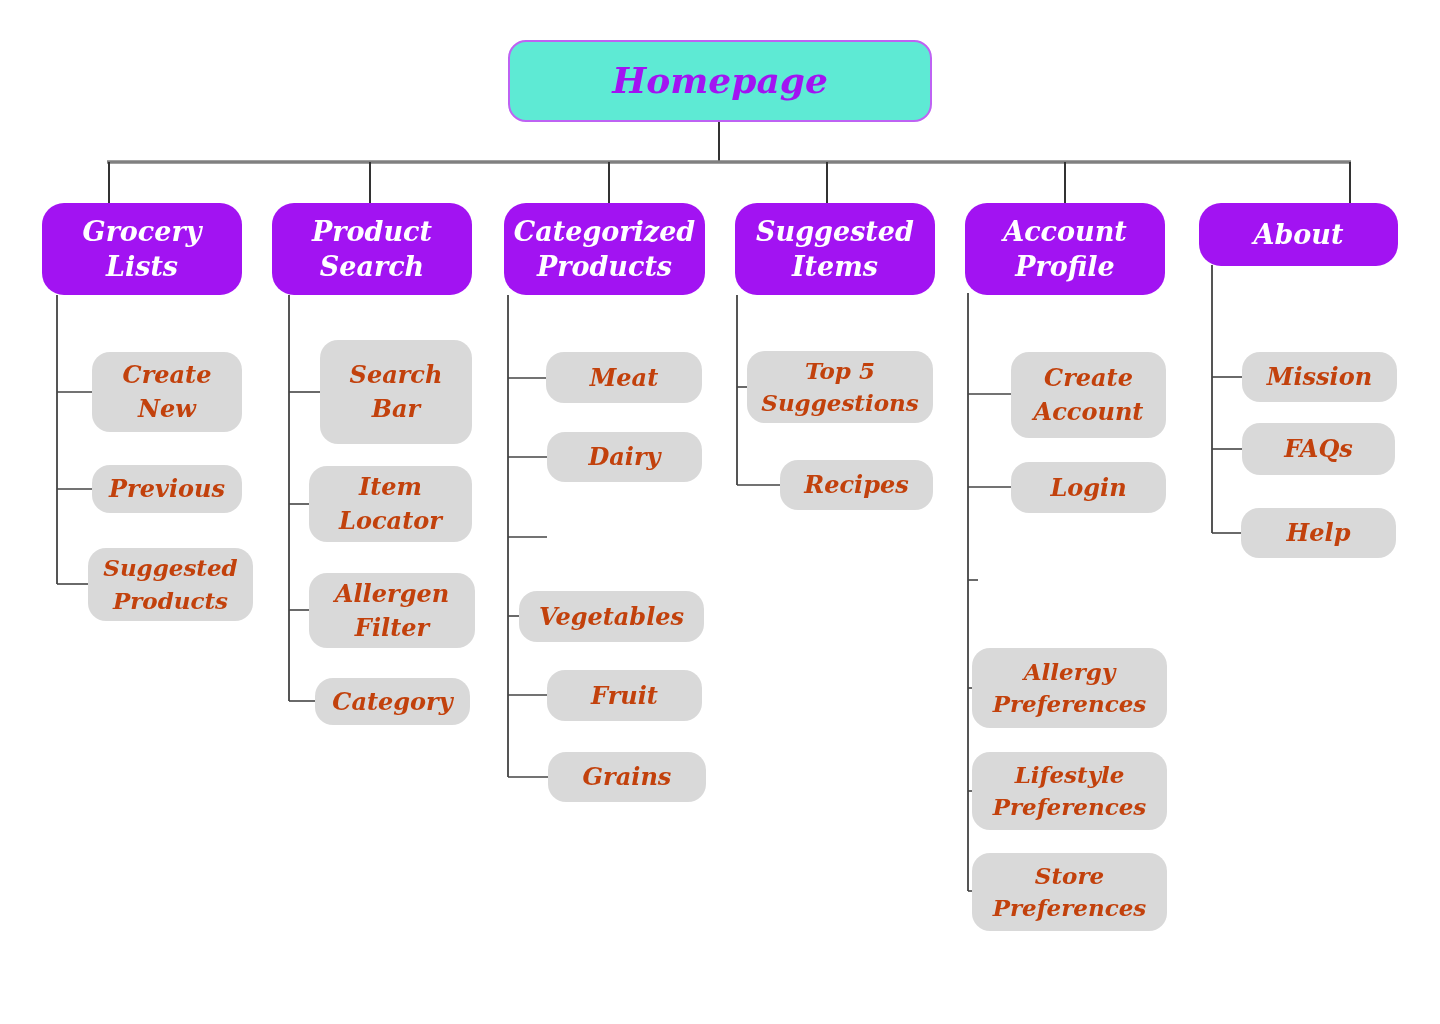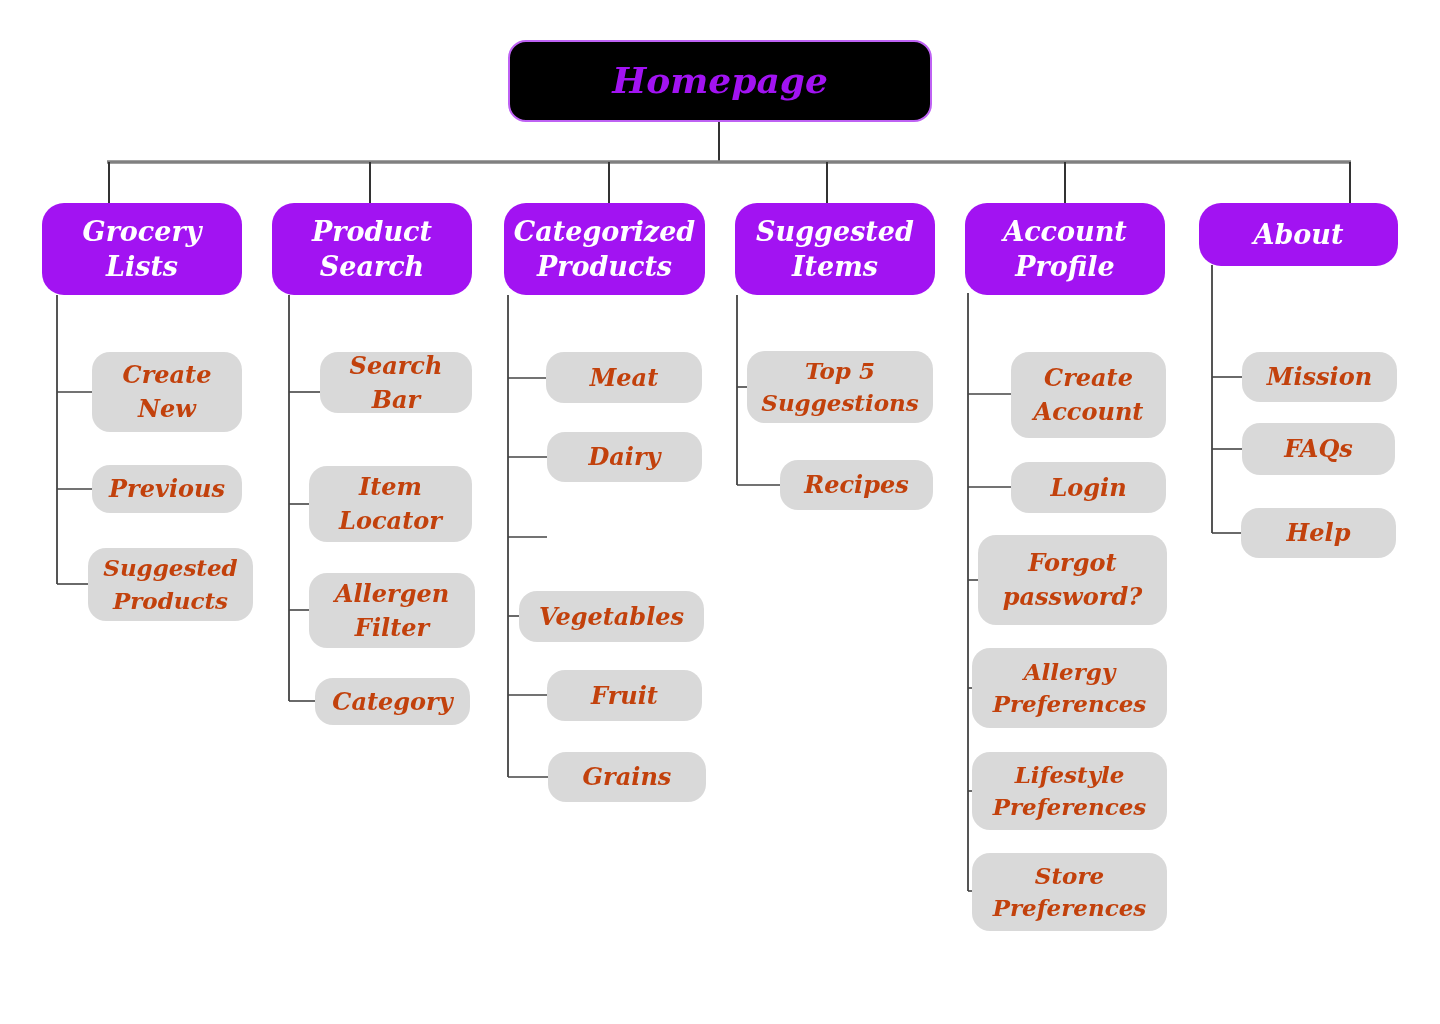--- a/index.html
+++ b/index.html
@@ -2,21 +2,21 @@
 <html><head>
 <meta charset="utf-8">
 <style>
   html,body{margin:0;padding:0;background:#ffffff;}
   #canvas{position:relative;width:1440px;height:1024px;background:#ffffff;overflow:hidden;
           font-family:"DejaVu Serif", serif;}
   #wires{position:absolute;left:0;top:0;width:1440px;height:1024px;}
   .node{position:absolute;display:flex;align-items:center;justify-content:center;
         text-align:center;font-weight:bold;font-style:italic;box-sizing:border-box;
         cursor:pointer;}
-  .root{background:#000000;border:2px solid #BE62F3;color:#A213F2;border-radius:18px;
+  .root{background:#5eead4;border:2px solid #BE62F3;color:#A213F2;border-radius:18px;
         font-size:36px;line-height:1.2;}
   .branch{background:#A213F2;color:#ffffff;border-radius:22px;font-size:27px;line-height:1.3;
           padding:0 10px;font-style:italic;}
   .child{background:#D9D9D9;color:#c2410c;border-radius:18px;font-size:24px;line-height:1.4;
          padding:0 10px;}
 </style>
 </head>
 <body>
 
 <div id="canvas">
@@ -78,37 +78,36 @@
   <div class="node branch" style="left:272px;top:203px;width:200px;height:92px;">Product Search</div>
   <div class="node branch" style="left:504px;top:203px;width:201px;height:92px;">Categorized Products</div>
   <div class="node branch" style="left:735px;top:203px;width:200px;height:92px;">Suggested Items</div>
   <div class="node branch" style="left:965px;top:203px;width:200px;height:92px;">Account Profile</div>
   <div class="node branch" style="left:1199px;top:203px;width:199px;height:63px;">About</div>
 
   <div class="node child" style="left:92px;top:352px;width:150px;height:80px;">Create New</div>
   <div class="node child" style="left:92px;top:465px;width:150px;height:48px;">Previous</div>
   <div class="node child" style="left:88px;top:548px;width:165px;height:73px;font-size:23px;">Suggested Products</div>
 
-  <div class="node child" style="left:320px;top:352px;width:152px;height:61px;">Search Bar</div>
+  <div class="node child" style="left:320px;top:340px;width:152px;height:104px;">Search Bar</div>
   <div class="node child" style="left:309px;top:466px;width:163px;height:76px;">Item Locator</div>
   <div class="node child" style="left:309px;top:573px;width:166px;height:75px;">Allergen Filter</div>
   <div class="node child" style="left:315px;top:678px;width:155px;height:47px;">Category</div>
 
   <div class="node child" style="left:546px;top:352px;width:156px;height:51px;">Meat</div>
   <div class="node child" style="left:547px;top:432px;width:155px;height:50px;">Dairy</div>
   <div class="node child" style="left:519px;top:591px;width:185px;height:51px;">Vegetables</div>
   <div class="node child" style="left:547px;top:670px;width:155px;height:51px;">Fruit</div>
   <div class="node child" style="left:548px;top:752px;width:158px;height:50px;">Grains</div>
 
   <div class="node child" style="left:747px;top:351px;width:186px;height:72px;font-size:23px;">Top 5 Suggestions</div>
   <div class="node child" style="left:780px;top:460px;width:153px;height:50px;padding-left:10px;">Recipes</div>
 
   <div class="node child" style="left:1011px;top:352px;width:155px;height:86px;">Create Account</div>
   <div class="node child" style="left:1011px;top:462px;width:155px;height:51px;">Login</div>
-  <div class="node child" style="left:978px;top:535px;width:189px;height:90px;">Forgot password?</div>
   <div class="node child" style="left:972px;top:648px;width:195px;height:80px;font-size:23px;">Allergy Preferences</div>
   <div class="node child" style="left:972px;top:752px;width:195px;height:78px;font-size:23px;">Lifestyle Preferences</div>
   <div class="node child" style="left:972px;top:853px;width:195px;height:78px;font-size:23px;">Store Preferences</div>
 
   <div class="node child" style="left:1242px;top:352px;width:155px;height:50px;">Mission</div>
   <div class="node child" style="left:1242px;top:423px;width:153px;height:52px;">FAQs</div>
   <div class="node child" style="left:1241px;top:508px;width:155px;height:50px;">Help</div>
 
 </div>
 

